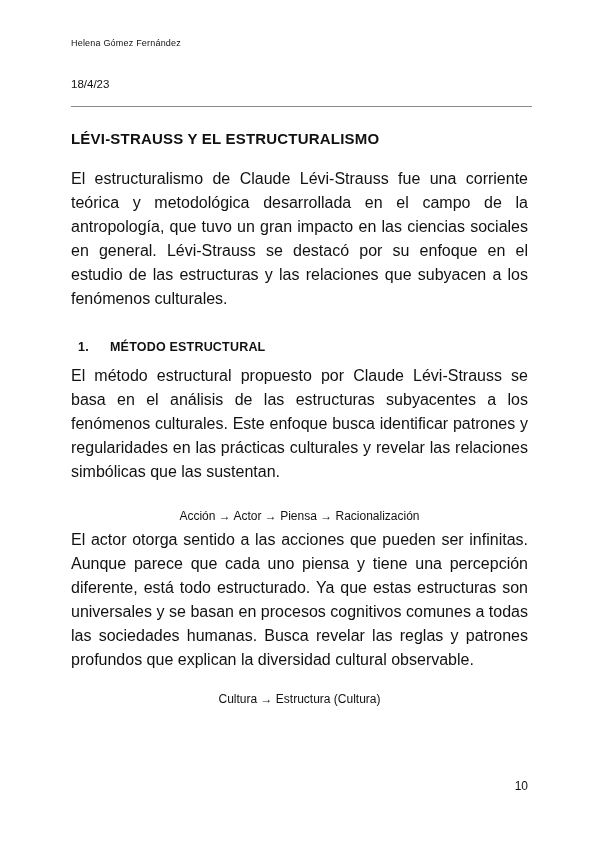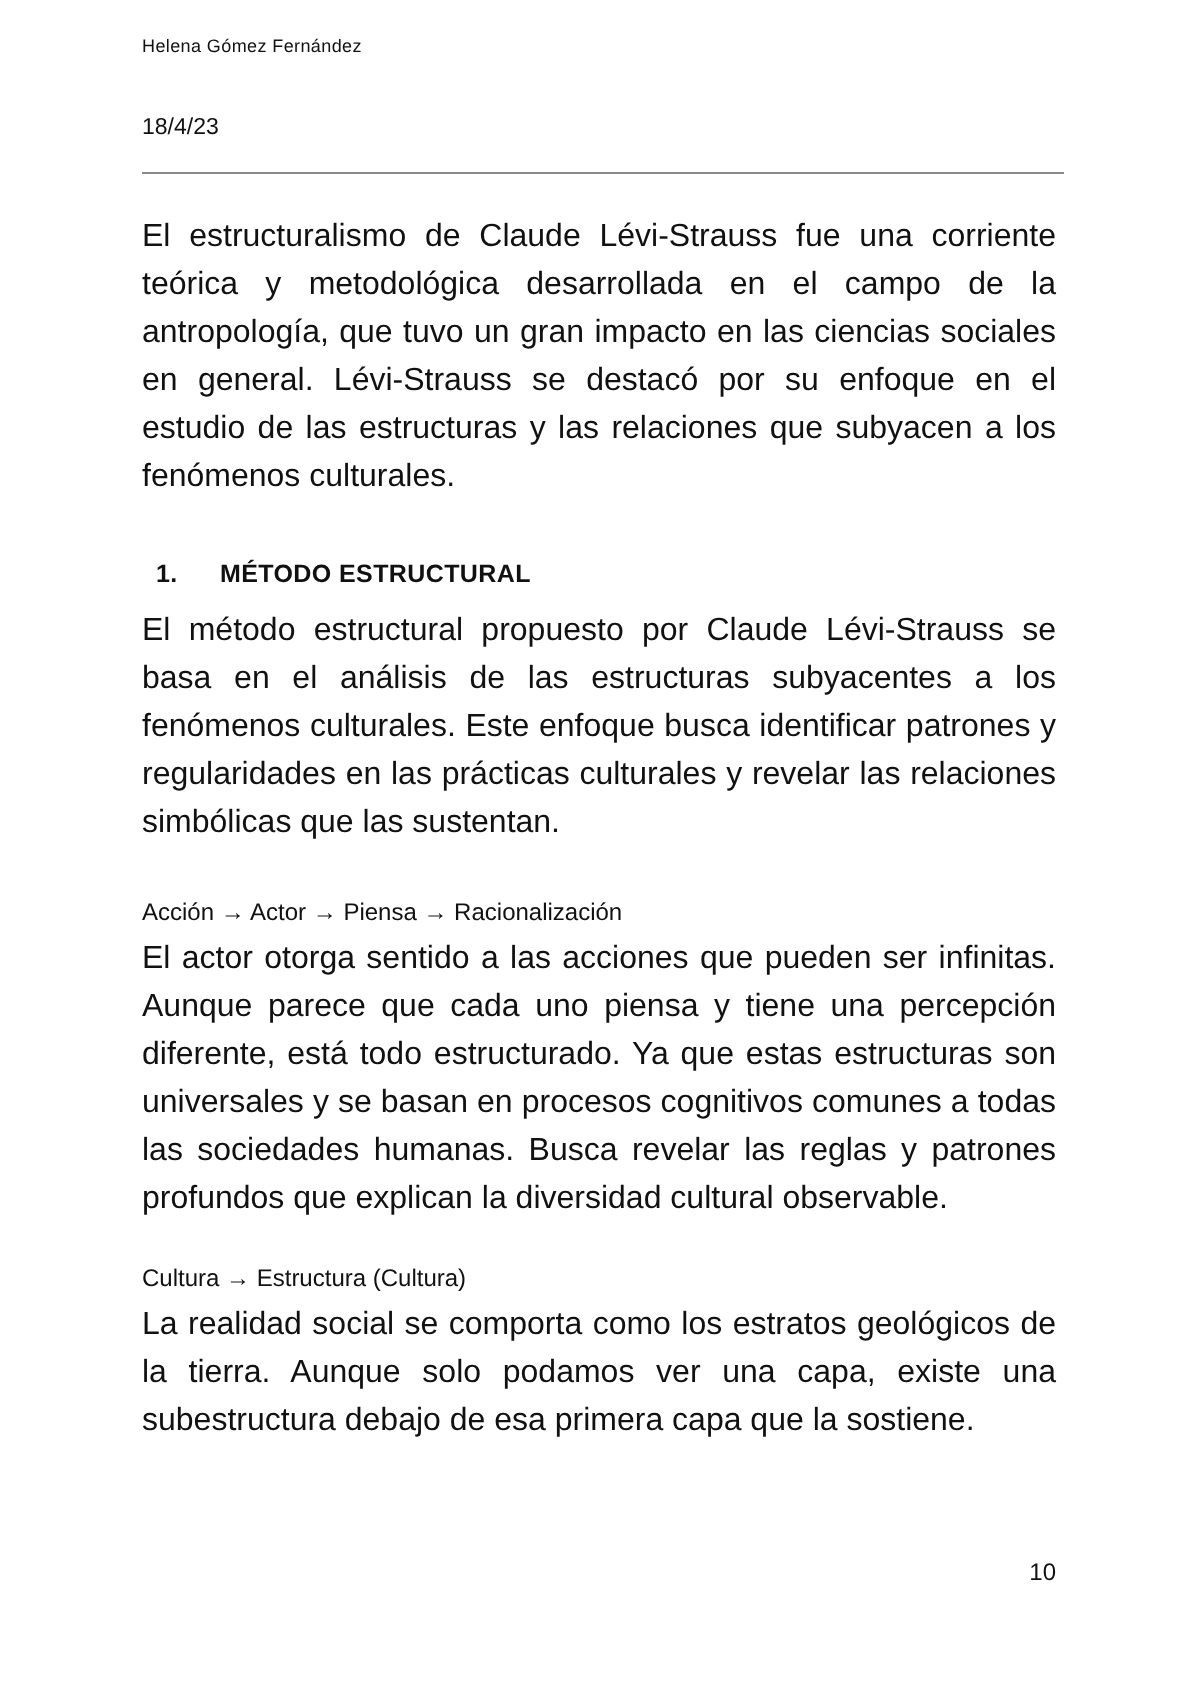--- a/index.html
+++ b/index.html
@@ -7,21 +7,21 @@
     padding: 0;
     background: #e9e9e9;
   }
   .page {
     position: relative;
     width: 600px;
     height: 848px;
     margin: 0 auto;
     background: #ffffff;
     box-sizing: border-box;
-    padding: 12px 72px 0 71px;
+    padding: 32px 72px 0 71px;
     font-family: "Liberation Sans", sans-serif;
     color: #111;
     box-shadow: 0 0 4px rgba(0,0,0,0.25);
     overflow: hidden;
   }
   .author {
     font-size: 9px;
     margin: 6px 0 0 0;
     letter-spacing: 0.2px;
   }
@@ -59,21 +59,21 @@
   .section-heading .sec-num {
     display: inline-block;
     width: 32px;
   }
   .para1 {
     margin-top: 10px;
   }
   .flow-line {
     font-size: 12px;
     line-height: 24px;
-    text-align: left;
+    text-align: center;
     margin: 0;
   }
   .flow1 { margin-top: 20px; }
   .flow2 { margin-top: 22px; }
   .flow3 { margin-top: 15px; }
   .para-after-flow {
     margin-top: 0;
   }
   .page-number {
     position: absolute;
@@ -86,33 +86,33 @@
 <body>
 
 <div class="page">
 
   <p class="author">Helena Gómez Fernández</p>
 
   <p class="date">18/4/23</p>
 
   <hr class="rule">
 
+  <h1 class="doc-title">LÉVI-STRAUSS Y EL ESTRUCTURALISMO</h1>
 
   <p class="body-text intro">El estructuralismo de Claude Lévi-Strauss fue una corriente teórica y metodológica desarrollada en el campo de la antropología, que tuvo un gran impacto en las ciencias sociales en general. Lévi-Strauss se destacó por su enfoque en el estudio de las estructuras y las relaciones que subyacen a los fenómenos culturales.</p>
 
   <h2 class="section-heading">
     <span class="sec-num">1.</span><span>MÉTODO ESTRUCTURAL</span>
   </h2>
 
   <p class="body-text para1">El método estructural propuesto por Claude Lévi-Strauss se basa en el análisis de las estructuras subyacentes a los fenómenos culturales. Este enfoque busca identificar patrones y regularidades en las prácticas culturales y revelar las relaciones simbólicas que las sustentan.</p>
 
   <p class="flow-line flow1">Acción → Actor → Piensa → Racionalización</p>
 
 
   <p class="body-text para-after-flow">El actor otorga sentido a las acciones que pueden ser infinitas. Aunque parece que cada uno piensa y tiene una percepción diferente, está todo estructurado. Ya que estas estructuras son universales y se basan en procesos cognitivos comunes a todas las sociedades humanas. Busca revelar las reglas y patrones profundos que explican la diversidad cultural observable.</p>
 
   <p class="flow-line flow3">Cultura → Estructura (Cultura)</p>
 
-  <p class="body-text para-after-flow">La realidad social se comporta como los estratos geológicos de la tierra. Aunque solo podamos ver una capa, existe una subestructura debajo de esa primera capa que la sostiene.</p>
 
   <span class="page-number">10</span>
 
 </div>
 
 </body></html>

